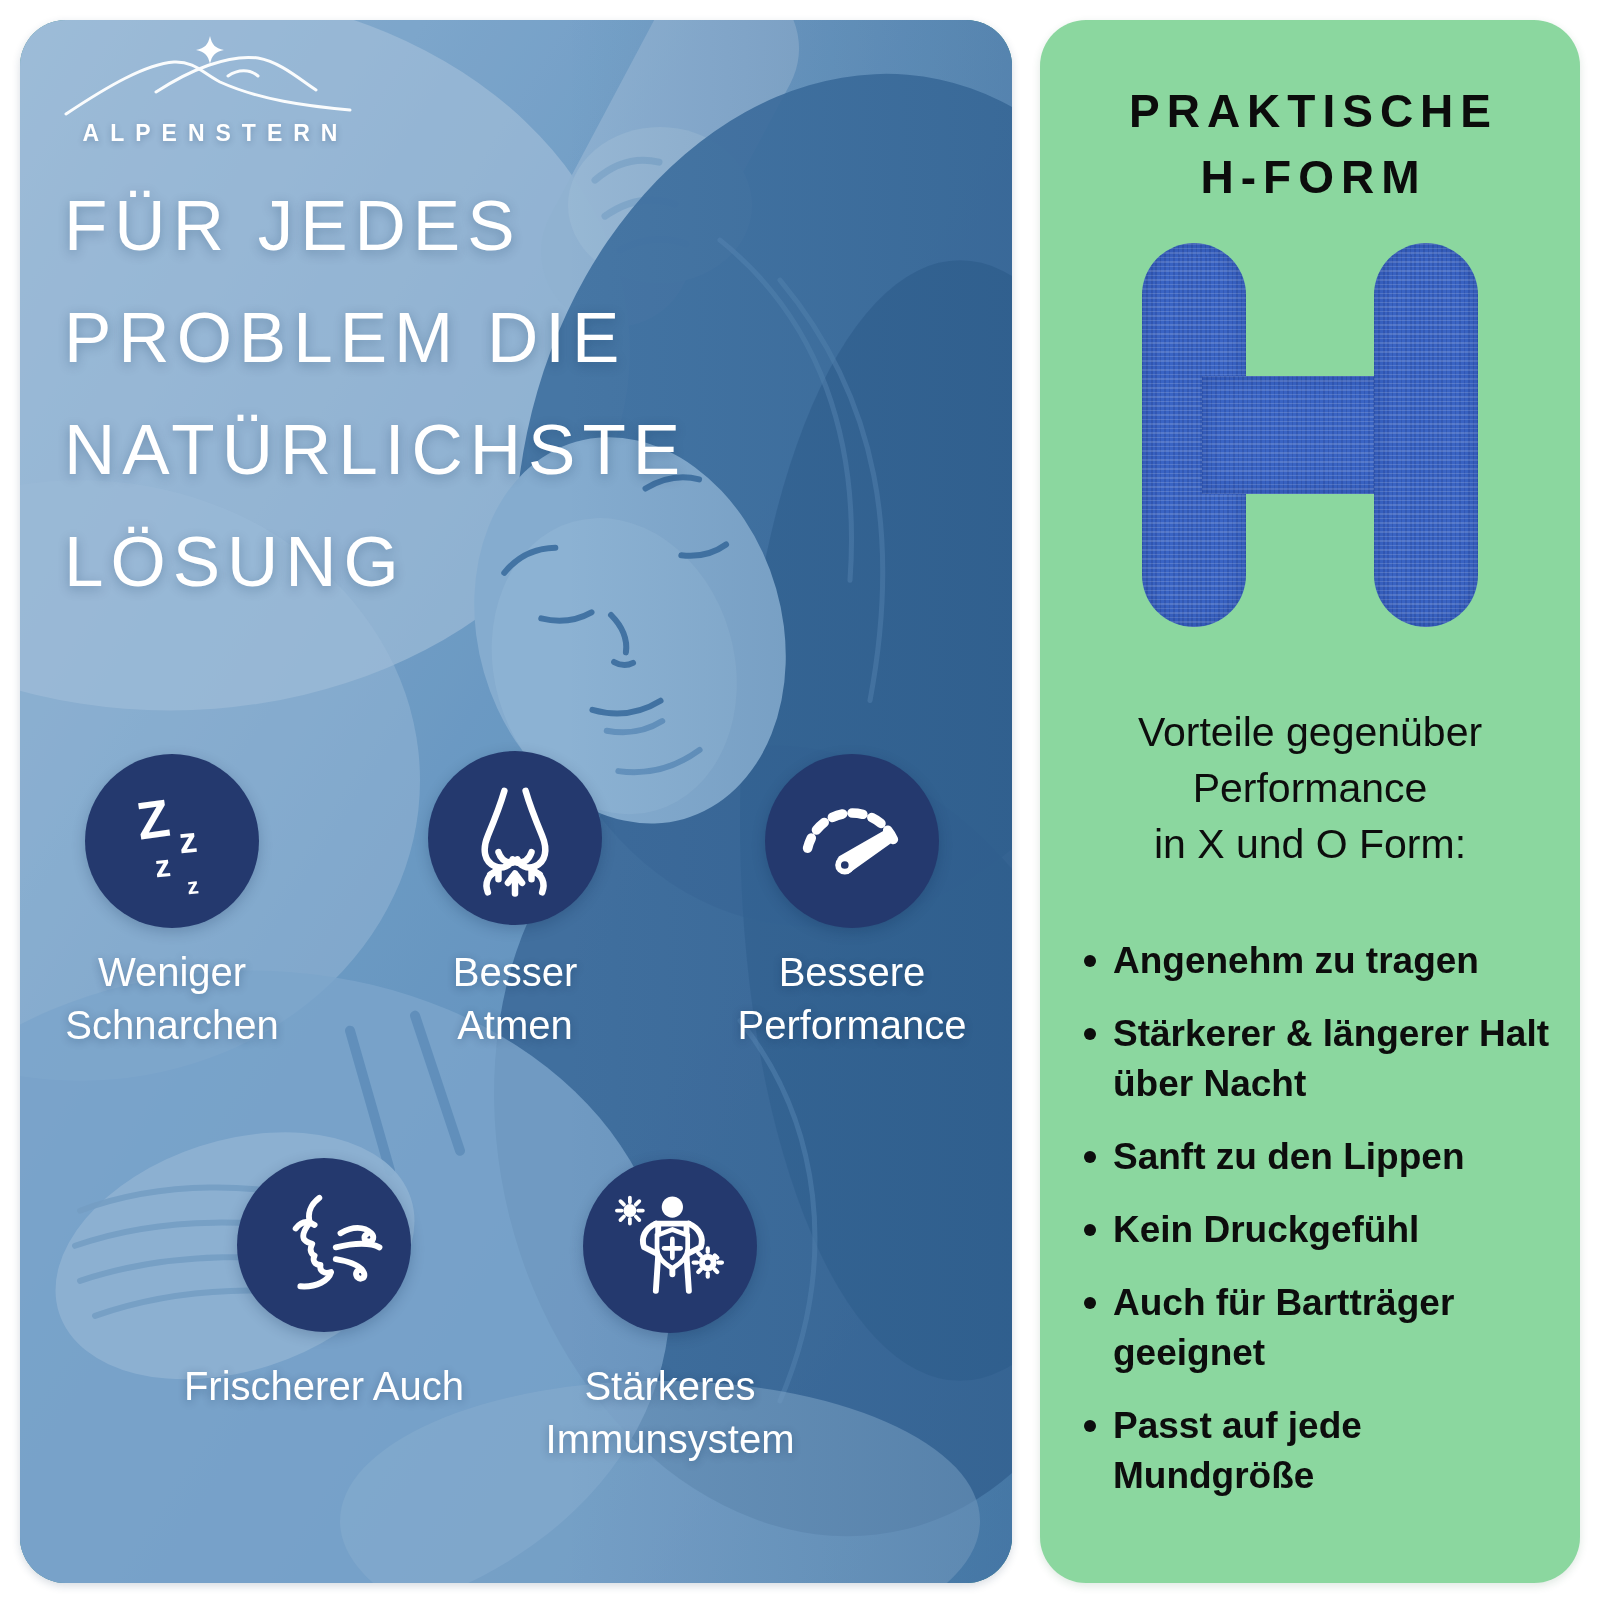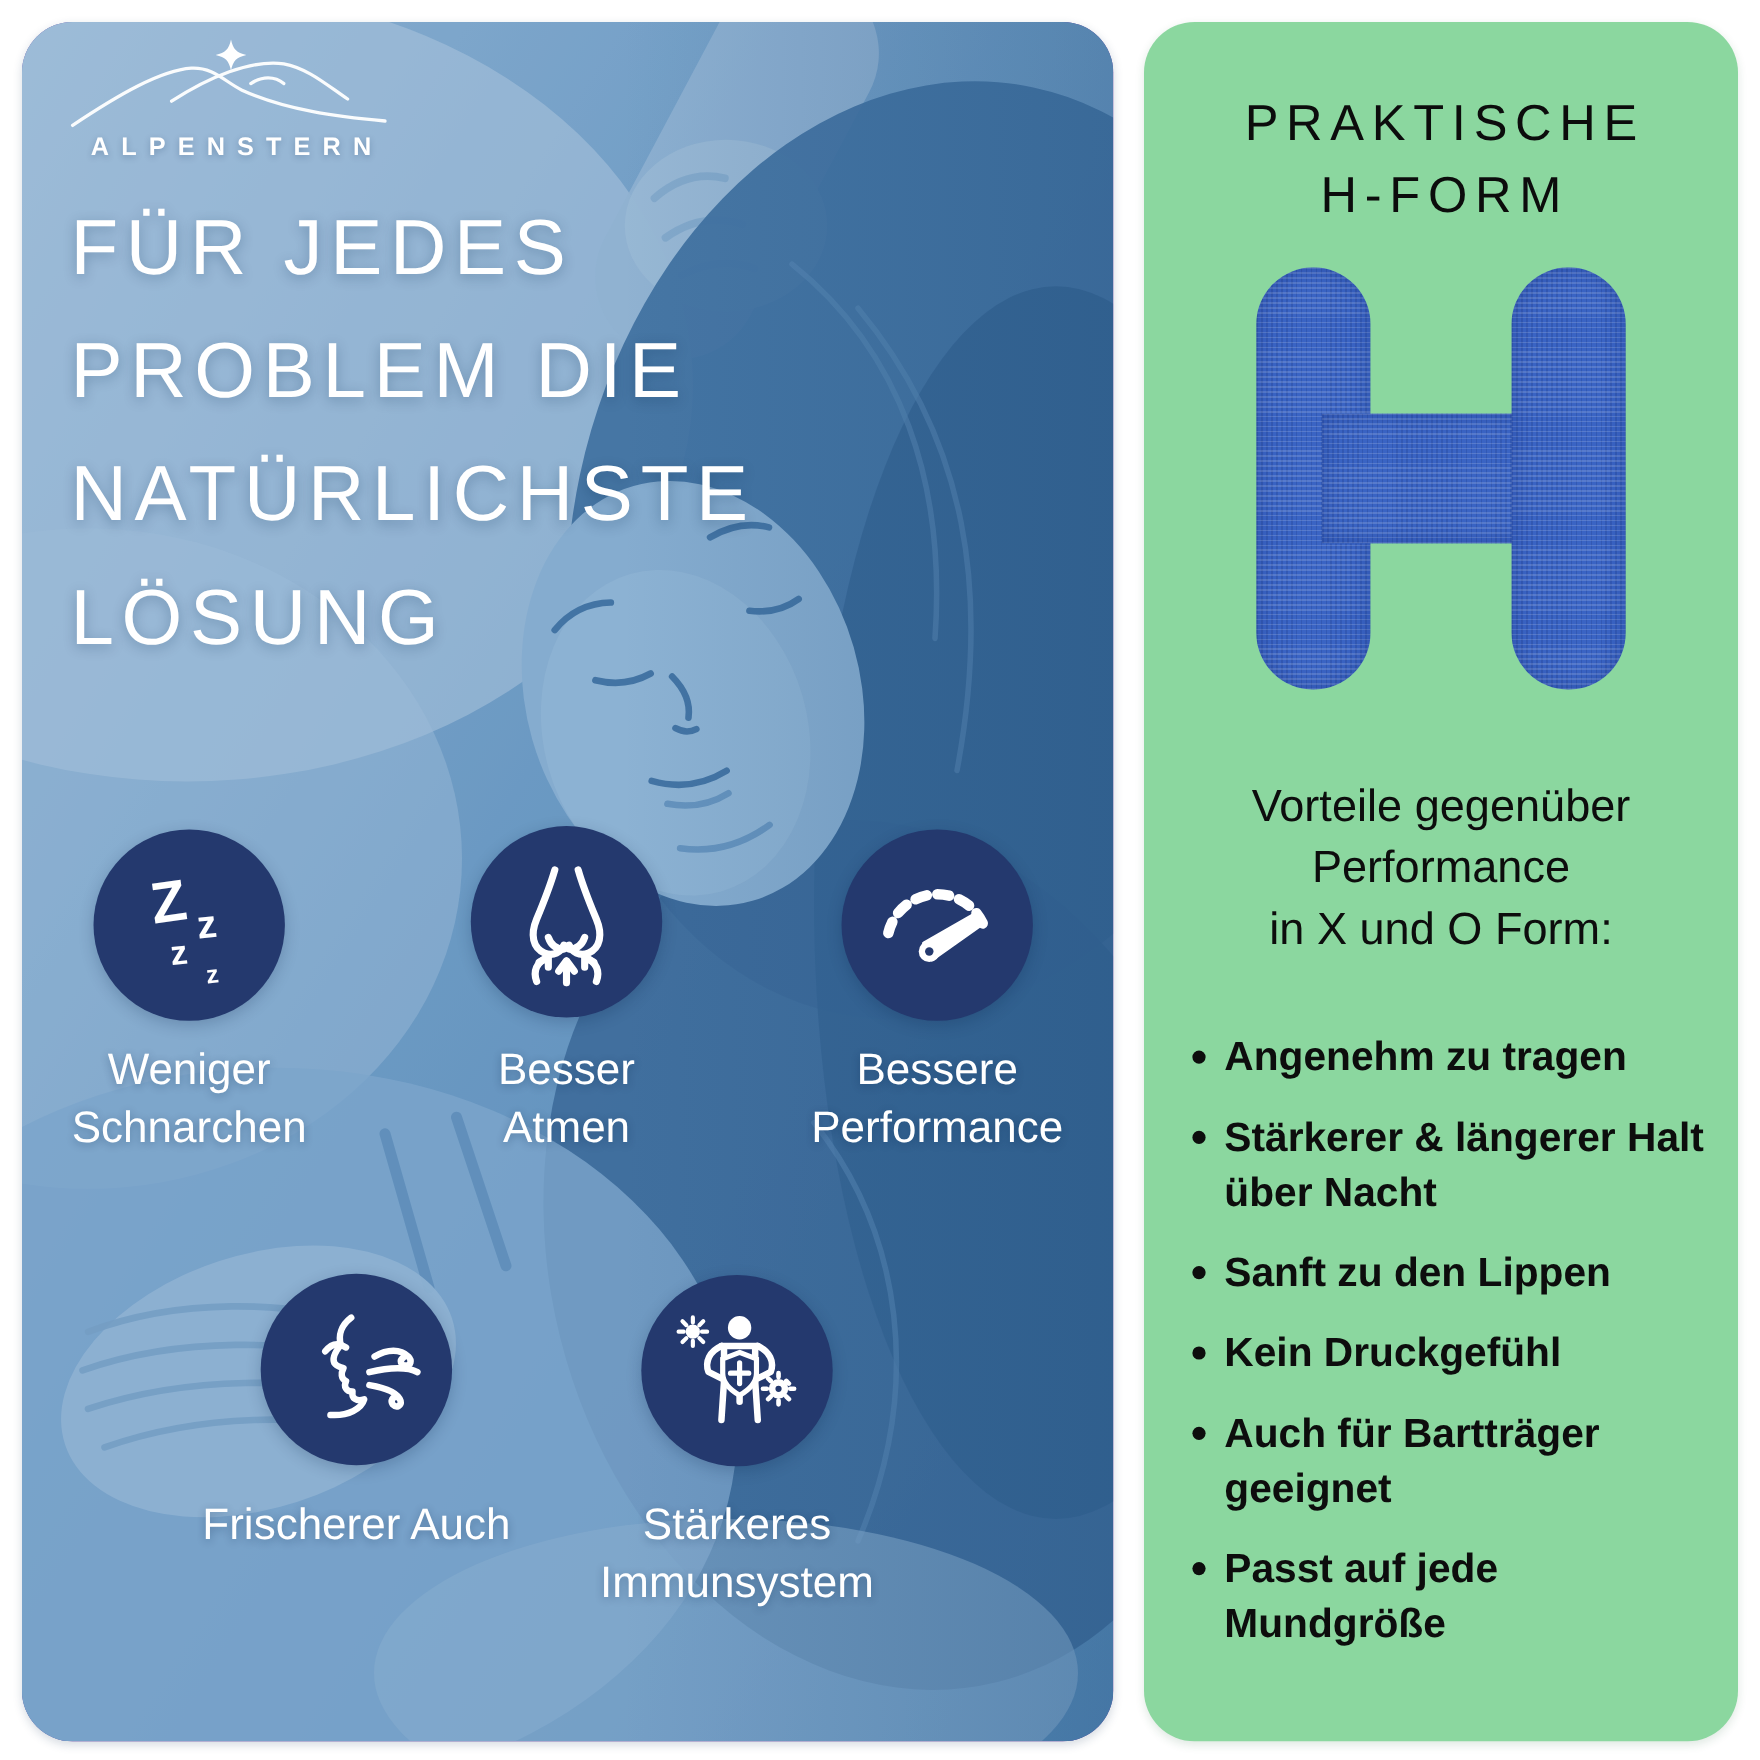--- a/index.html
+++ b/index.html
@@ -1,42 +1,42 @@
 <!DOCTYPE html>
 <html><head>
 <meta charset="utf-8">
 <style>
   html,body{margin:0;padding:0}
   body{
     width:1600px;height:1600px;background:#ffffff;position:relative;overflow:hidden;
     font-family:"Liberation Sans",sans-serif;
   }
   .panel{position:absolute;border-radius:46px;overflow:hidden}
-  #left-panel{left:20px;top:20px;width:992px;height:1563px;background:#4c1d95;box-shadow:0 3px 9px rgba(25,55,90,.18)}
+  #left-panel{left:20px;top:20px;width:992px;height:1563px;background:#0f766e;box-shadow:0 3px 9px rgba(25,55,90,.18)}
   #right-panel{left:1040px;top:20px;width:540px;height:1563px;background:#8bd79f;box-shadow:0 3px 9px rgba(30,90,50,.14)}
 
   #photo-svg{position:absolute;left:0;top:0;width:100%;height:100%;display:block}
 
   .logo{position:absolute;left:40px;top:14px;width:300px;text-align:center;color:#fff}
   .logo svg{display:block;margin:0 auto}
   .logo-text{font-weight:bold;font-size:23px;letter-spacing:11px;padding-left:11px;margin-top:0;text-shadow:0 2px 6px rgba(10,40,80,.25)}
 
   .headline{position:absolute;left:44px;top:150px;color:#ffffff;font-weight:normal;font-size:71px;line-height:112px;letter-spacing:7px;text-shadow:0 3px 12px rgba(8,38,76,.28);white-space:nowrap}
   .headline span{display:block}
 
   .bcircle{position:absolute;width:174px;height:174px;border-radius:50%;background:#24396e;display:flex;align-items:center;justify-content:center;box-shadow:0 4px 14px rgba(10,30,70,.22)}
   .bcircle svg{display:block}
   .blabel{position:absolute;color:#ffffff;font-weight:normal;font-size:40px;line-height:53px;text-align:center;text-shadow:0 2px 8px rgba(8,38,76,.32)}
   #circle-1{left:65px;top:734px}   #label-1{left:0px;width:304px;top:926px}
   #circle-2{left:408px;top:731px}  #label-2{left:383px;width:224px;top:926px}
   #circle-3{left:745px;top:734px}  #label-3{left:660px;width:344px;top:926px}
   #circle-4{left:217px;top:1138px} #label-4{left:132px;width:344px;top:1340px}
   #circle-5{left:563px;top:1139px} #label-5{left:458px;width:384px;top:1340px}
 
-  .rtitle{position:absolute;top:58px;left:0;width:100%;text-align:center;color:#0c0c0c;font-weight:normal;font-size:46px;letter-spacing:7px;padding-left:7px;box-sizing:border-box;line-height:66px}
+  .rtitle{position:absolute;top:58px;left:0;width:100%;text-align:center;color:#0c0c0c;font-weight:bold;font-size:46px;letter-spacing:7px;padding-left:7px;box-sizing:border-box;line-height:66px}
   .rtitle span{display:block}
 
   .htape{position:absolute;left:102px;top:223px;width:336px;height:384px}
   .tape{
     position:absolute;background-color:#3a64c4;
     background-image:
       repeating-linear-gradient(0deg, rgba(255,255,255,.15) 0 1.5px, rgba(255,255,255,0) 1.5px 4.5px),
       repeating-linear-gradient(90deg, rgba(23,48,120,.22) 0 1.5px, rgba(23,48,120,0) 1.5px 4.5px);
     box-shadow:inset 0 0 18px rgba(18,38,105,.30);
   }

